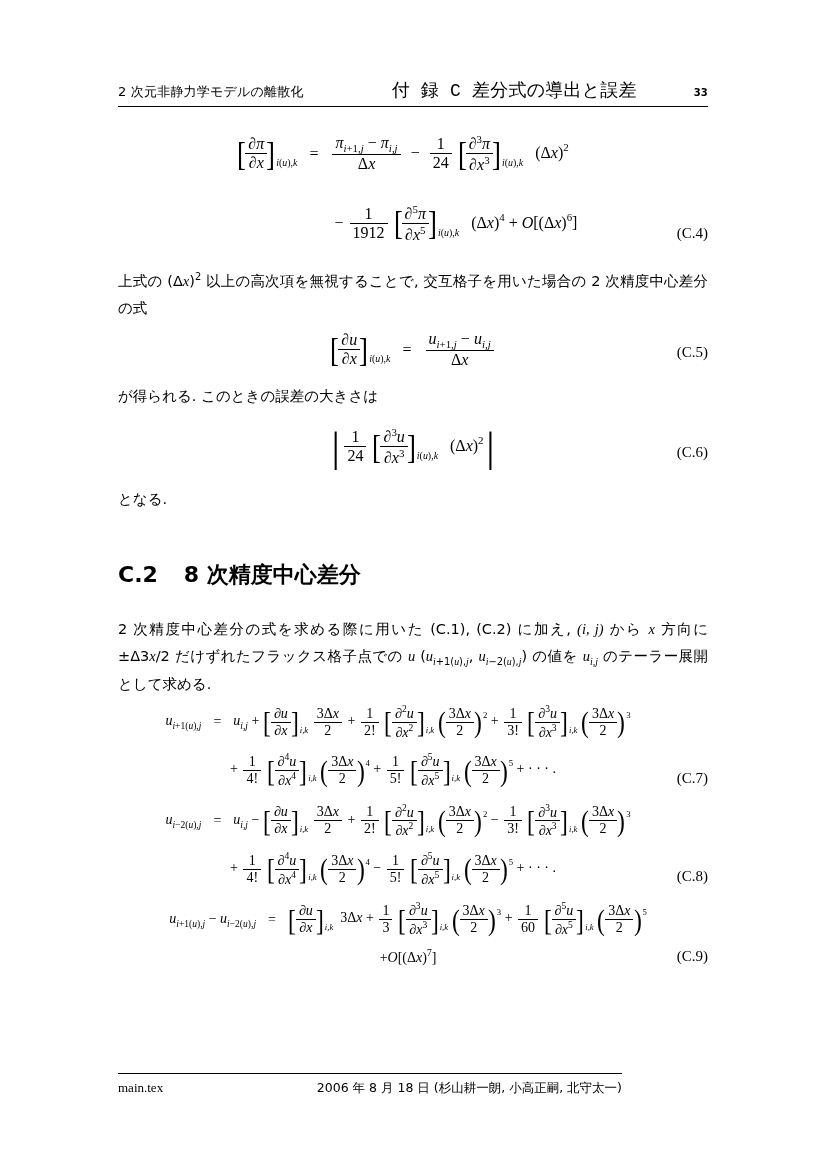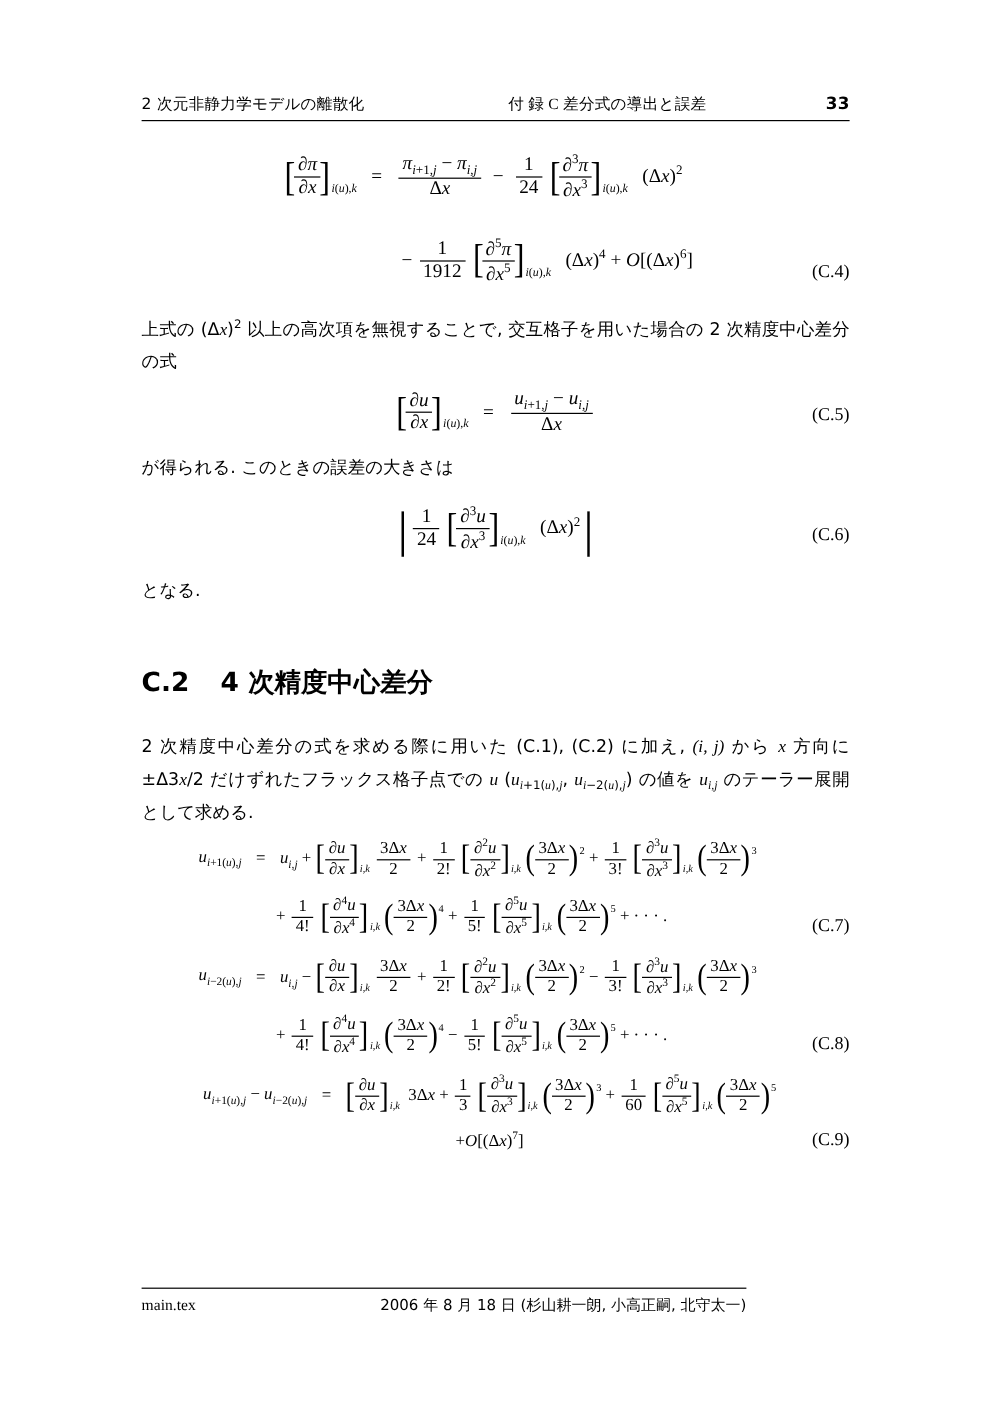--- a/index.html
+++ b/index.html
@@ -32,29 +32,29 @@
     display: flex;
     align-items: baseline;
     font-size: 13.5px;
     letter-spacing: 0.2px;
   }
   .header .h-left {
     font-family: "DejaVu Sans", sans-serif;
     font-size: 13px;
   }
   .header .h-mid {
-    font-family: Liberation Serif, serif;
-    font-size: 13px;
-    margin-left: 120px;
+    font-family: Liberation Mono, monospace;
+    font-size: 18px;
+    margin-left: 88px;
   }
   .header .h-right {
     margin-left: auto;
     font-family: "DejaVu Sans", sans-serif;
     font-weight: bold;
-    font-size: 14px;
+    font-size: 10px;
   }
   .rule {
     border-bottom: 1px solid #000;
     margin-top: 4px;
     margin-bottom: 26px;
   }
   
   .para {
     font-family: "DejaVu Sans", sans-serif;
     font-size: 14.5px;
@@ -229,21 +229,21 @@
         </span>
       </div>
       <span class="eq-tag" style="top:18px;">(C.6)</span>
     </div>
 
     <p class="para" style="margin-top:18px;">
       となる.
     </p>
 
     <h2 class="section-head">
-      <span class="num">C.2</span><span>4 次精度中心差分</span>
+      <span class="num">C.2</span><span>8 次精度中心差分</span>
     </h2>
 
     <p class="para">
       2 次精度中心差分の式を求める際に用いた (C.1), (C.2) に加え, <span class="mathtext">(i, j)</span> から <span class="mathtext">x</span> 方向に ±Δ3<span class="mathtext">x</span>/2 だけずれたフラックス格子点での <span class="mathtext">u</span> (<span class="mathtext">u</span><sub><span class="mathtext">i</span>+1(<span class="mathtext">u</span>),<span class="mathtext">j</span></sub>, <span class="mathtext">u</span><sub><span class="mathtext">i</span>−2(<span class="mathtext">u</span>),<span class="mathtext">j</span></sub>) の値を <span class="mathtext">u</span><sub><span class="mathtext">i,j</span></sub> のテーラー展開として求める.
     </p>
 
     <div class="eq-block" style="margin-top:4px; font-size:14px;">
       <div class="eqrow" style="margin-left:-30px;">
         <span class="lhs"><span class="mathtext">u</span><sub><span class="mathtext">i</span>+1(<span class="mathtext">u</span>),<span class="mathtext">j</span></sub></span>
         <span class="rel">=</span>

